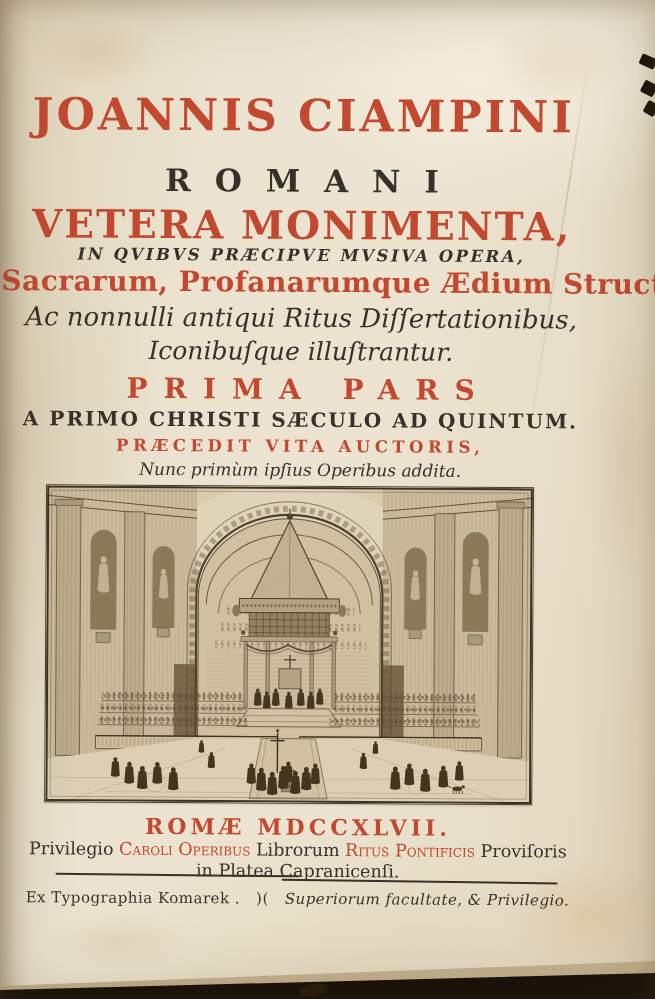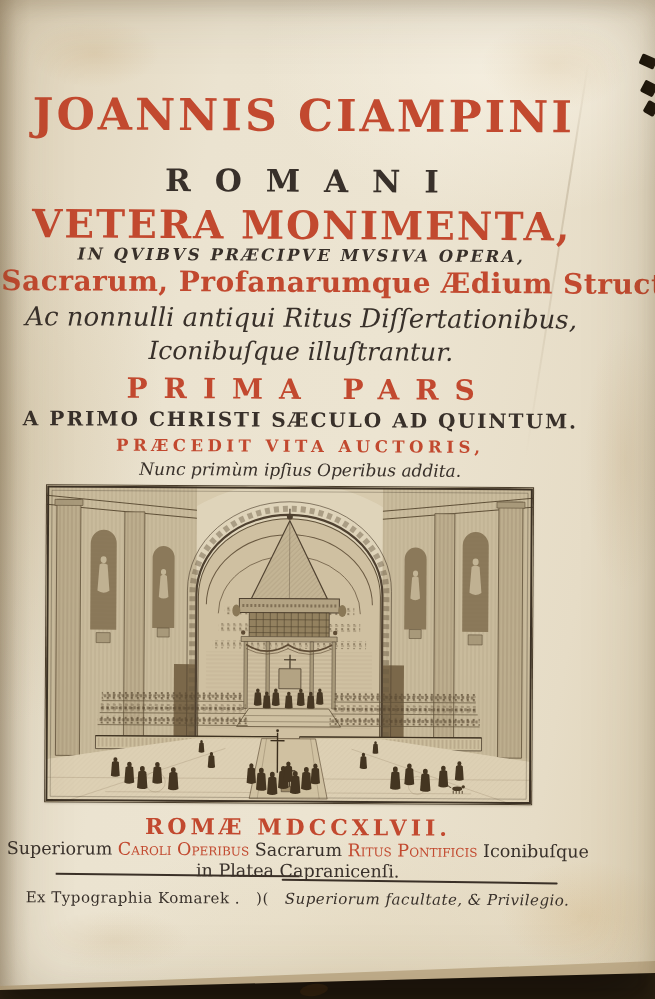--- a/index.html
+++ b/index.html
@@ -83,21 +83,21 @@
       <div class="line ink it t-ritus">Ac nonnulli antiqui Ritus Diſſertationibus,</div>
       <div class="line ink it t-icon">Iconibuſque illuſtrantur.</div>
       <div class="line red t-prima">PRIMA PARS</div>
       <div class="line ink t-saec">A PRIMO CHRISTI SÆCULO AD QUINTUM.</div>
       <div class="line red t-vita">PRÆCEDIT VITA AUCTORIS,</div>
       <div class="line ink it t-vitan">Nunc primùm ipſius Operibus addita.</div>
 
       <div class="line t-romae red">ROMÆ MDCCXLVII.</div>
 
       <div class="line ink t-sumpt">
-        <span>Superiorum </span><span class="red sc">Caroli Operibus</span><span> Sacrarum </span><span class="red sc">Ritus Pontificis</span><span> Iconibuſque</span>
+        <span>Privilegio </span><span class="red sc">Caroli Operibus</span><span> Librorum </span><span class="red sc">Ritus Pontificis</span><span> Proviſoris</span>
       </div>
       <div class="line ink t-platea">in Platea Capranicenſi.</div>
 
       <div class="line ink t-coloph">
         <span>Ex Typographia Komarek .</span><span class="gap"></span><span>)(</span><span class="gap"></span><span class="it">Superiorum facultate, &amp; Privilegio.</span>
       </div>
     </div>
 
     <div class="rule rule-left"></div>
     <div class="rule rule-right"></div>

